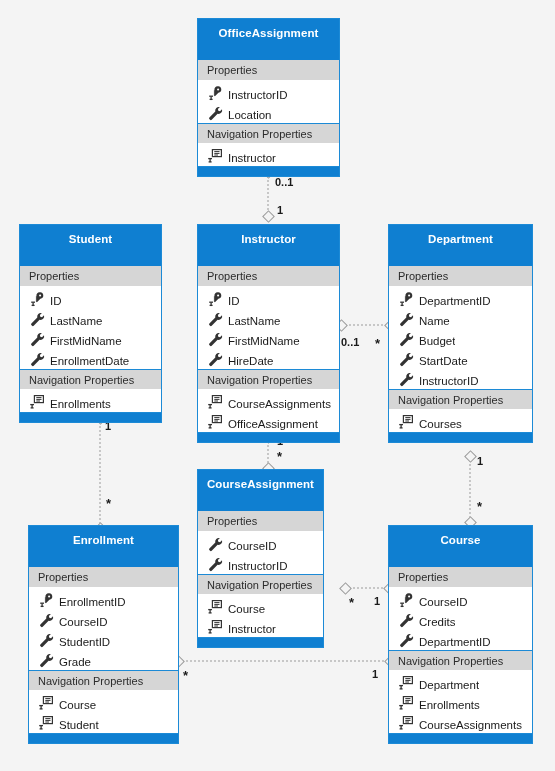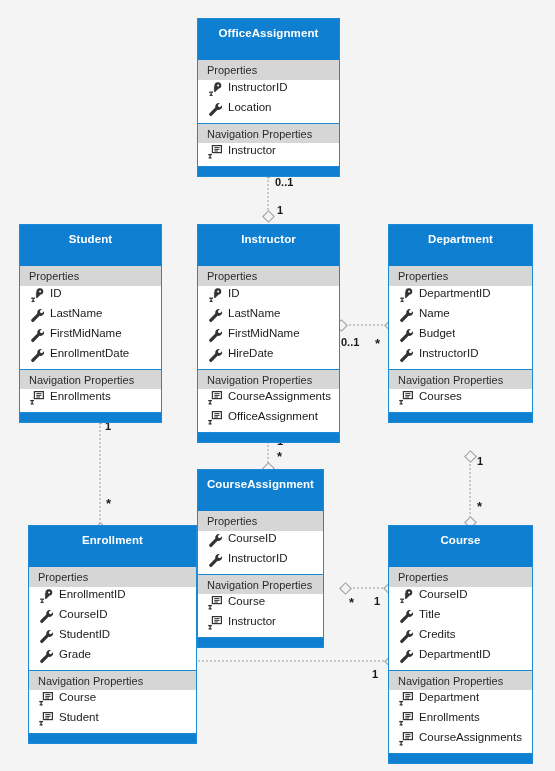--- a/index.html
+++ b/index.html
@@ -76,21 +76,21 @@
   }
   .section-title.first {
     border-top: none;
   }
   .prop-list {
     background: #ffffff;
     padding: 1px 0 2px 0;
   }
   .prop {
     display: flex;
-    align-items: flex-start;
+    align-items: flex-end;
     height: 20px;
     padding-left: 9px;
     font-size: 11.5px;
     color: #1a1a1a;
   }
   .prop .glyph {
     width: 16px;
     height: 16px;
     margin-right: 5px;
     flex: 0 0 16px;
@@ -389,20 +389,26 @@
       <div class="prop">
         <span class="glyph"><svg viewBox="0 0 16 16" width="16" height="16">
               <path fill="#333333" d="M12.9 2.1a3.6 3.6 0 0 0-4.6 4.4L2.4 12.4a1.2 1.2 0 0 0 0 1.7l.6.6a1.2 1.2 0 0 0 1.7 0l5.9-5.9a3.6 3.6 0 0 0 4.4-4.6l-2.0 2.0-1.7-.4-.4-1.7z"></path>
             </svg></span>
         <span class="lbl">Budget</span>
       </div>
       <div class="prop">
         <span class="glyph"><svg viewBox="0 0 16 16" width="16" height="16">
               <path fill="#333333" d="M12.9 2.1a3.6 3.6 0 0 0-4.6 4.4L2.4 12.4a1.2 1.2 0 0 0 0 1.7l.6.6a1.2 1.2 0 0 0 1.7 0l5.9-5.9a3.6 3.6 0 0 0 4.4-4.6l-2.0 2.0-1.7-.4-.4-1.7z"></path>
             </svg></span>
+        <span class="lbl">StartDate</span>
+      </div>
+      <div class="prop">
+        <span class="glyph"><svg viewBox="0 0 16 16" width="16" height="16">
+              <path fill="#333333" d="M12.9 2.1a3.6 3.6 0 0 0-4.6 4.4L2.4 12.4a1.2 1.2 0 0 0 0 1.7l.6.6a1.2 1.2 0 0 0 1.7 0l5.9-5.9a3.6 3.6 0 0 0 4.4-4.6l-2.0 2.0-1.7-.4-.4-1.7z"></path>
+            </svg></span>
         <span class="lbl">InstructorID</span>
       </div>
     </div>
     <div class="section-title">Navigation Properties</div>
     <div class="prop-list">
       <div class="prop">
         <span class="glyph"><svg viewBox="0 0 16 16" width="16" height="16">
               <rect x="5.4" y="1.6" width="9.0" height="7.0" fill="#ffffff" stroke="#333333" stroke-width="1.2"></rect>
               <g stroke="#333333" stroke-width="1">
                 <path d="M7.3 3.6 H12.5"></path>
@@ -469,21 +475,21 @@
                 <path d="M3.1 10.8 V13.9"></path>
                 <path d="M1.6 13.9 H4.6"></path>
               </g>
             </svg></span>
         <span class="lbl">Instructor</span>
       </div>
     </div>
     <div class="entity-footer"></div>
   </div>
 
-  <div class="entity" style="left:28px; top:525px; width:169px;">
+  <div class="entity" style="left:28px; top:525px; width:151px;">
     <div class="entity-header">Enrollment</div>
     <div class="section-title first">Properties</div>
     <div class="prop-list">
       <div class="prop">
         <span class="glyph"><svg viewBox="0 0 16 16" width="16" height="16">
               <g fill="#333333">
                 <path d="M10.6 1.2a3.2 3.2 0 0 0-3.1 4.0L6.6 6.1l.95.95-.95.95.95.95-.95.95 1.3 1.3 3.5-3.5a3.2 3.2 0 1 0-.8-6.5z"></path>
                 <circle cx="11.1" cy="4.5" r="1.05" fill="#ffffff"></circle>
               </g>
               <g stroke="#333333" stroke-width="1.3" fill="none">
@@ -566,26 +572,20 @@
                 <path d="M4.1 11.4 L4.1 14.4"></path>
                 <path d="M2.6 14.4 L5.6 14.4"></path>
               </g>
             </svg></span>
         <span class="lbl">CourseID</span>
       </div>
       <div class="prop">
         <span class="glyph"><svg viewBox="0 0 16 16" width="16" height="16">
               <path fill="#333333" d="M12.9 2.1a3.6 3.6 0 0 0-4.6 4.4L2.4 12.4a1.2 1.2 0 0 0 0 1.7l.6.6a1.2 1.2 0 0 0 1.7 0l5.9-5.9a3.6 3.6 0 0 0 4.4-4.6l-2.0 2.0-1.7-.4-.4-1.7z"></path>
             </svg></span>
-        <span class="lbl">Title</span>
-      </div>
-      <div class="prop">
-        <span class="glyph"><svg viewBox="0 0 16 16" width="16" height="16">
-              <path fill="#333333" d="M12.9 2.1a3.6 3.6 0 0 0-4.6 4.4L2.4 12.4a1.2 1.2 0 0 0 0 1.7l.6.6a1.2 1.2 0 0 0 1.7 0l5.9-5.9a3.6 3.6 0 0 0 4.4-4.6l-2.0 2.0-1.7-.4-.4-1.7z"></path>
-            </svg></span>
         <span class="lbl">Credits</span>
       </div>
       <div class="prop">
         <span class="glyph"><svg viewBox="0 0 16 16" width="16" height="16">
               <path fill="#333333" d="M12.9 2.1a3.6 3.6 0 0 0-4.6 4.4L2.4 12.4a1.2 1.2 0 0 0 0 1.7l.6.6a1.2 1.2 0 0 0 1.7 0l5.9-5.9a3.6 3.6 0 0 0 4.4-4.6l-2.0 2.0-1.7-.4-.4-1.7z"></path>
             </svg></span>
         <span class="lbl">DepartmentID</span>
       </div>
     </div>
     <div class="section-title">Navigation Properties</div>

